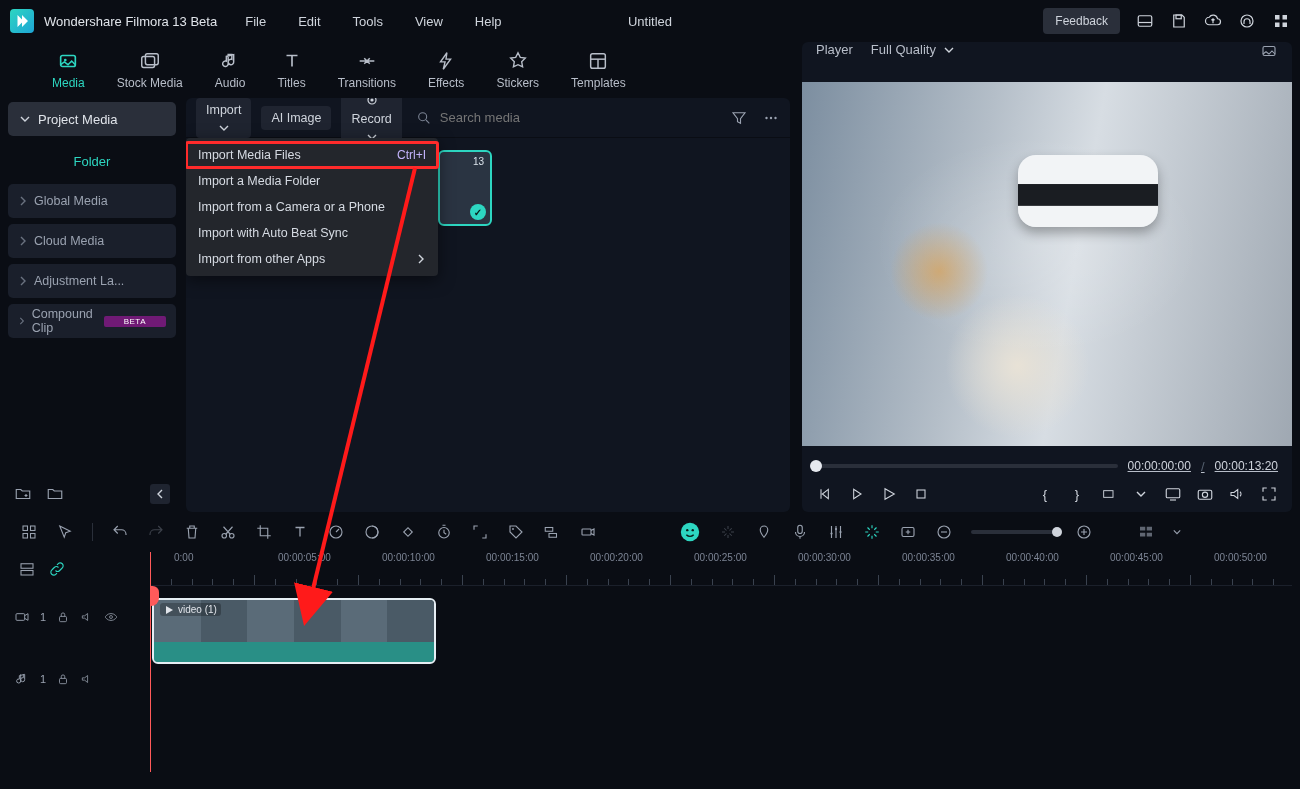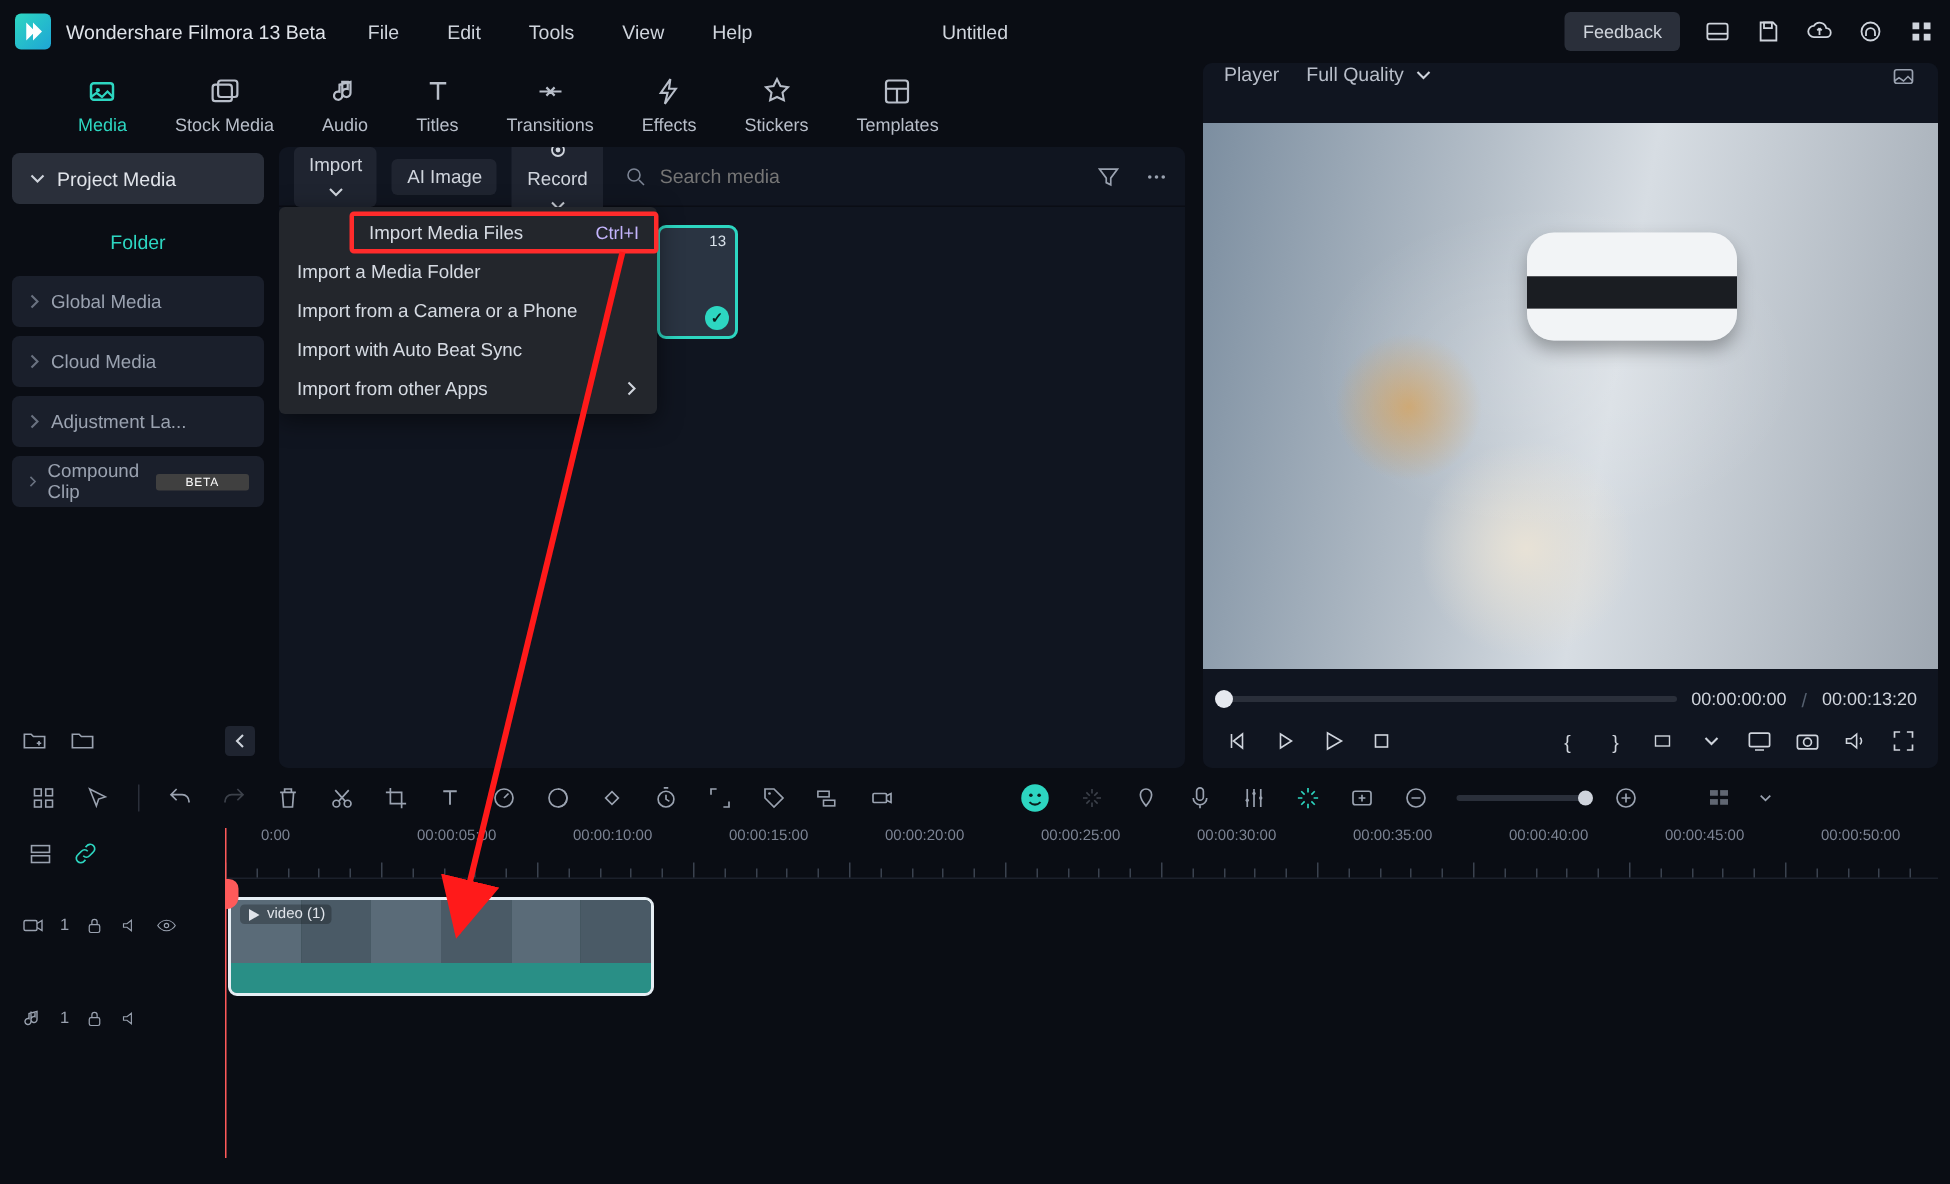--- a/index.html
+++ b/index.html
@@ -27,51 +27,51 @@
 .tab { display:flex; flex-direction:column; align-items:center; gap:4px; color:#b8bec9; cursor:pointer; font-size:12px; }
 .tab.active { color:#2dd6c1; }
 .tab-icon { width:22px; height:22px; }
 
 
 .media-split { flex:1; display:flex; gap:10px; min-height:0; }
 .sidebar { width:168px; display:flex; flex-direction:column; }
 .proj-media-btn { height:34px; background:#2a2f3a; border-radius:5px; margin:4px 0 8px 0; display:flex; align-items:center; padding:12px 12px; font-size:13px; color:#e0e4ea; cursor:pointer; gap:8px; }
 .folder-row { height:34px; display:flex; align-items:center; justify-content:center; color:#2dd6c1; font-size:13px; cursor:pointer; margin-bottom:6px; }
 .side-item { height:34px; background:#1a1f2b; border-radius:5px; display:flex; align-items:center; padding:0 10px; font-size:12.5px; color:#9aa2b0; cursor:pointer; margin-bottom:6px; gap:6px; }
-.side-item .badge { background:#404040; color:#fff; font-size:8px; padding:1px 20px; border-radius:2px; letter-spacing:.5px; }
+.side-item .badge { background:#701a75; color:#fff; font-size:8px; padding:1px 20px; border-radius:2px; letter-spacing:.5px; }
 .side-footer { margin-top:auto; height:36px; display:flex; align-items:center; gap:14px; padding:0 6px; }
 .side-footer .nav-back { margin-left:auto; width:20px; height:20px; background:#1f2430; border-radius:3px; display:flex; align-items:center; justify-content:center; cursor:pointer; }
 
 
 .media-area { flex:1; position:relative; background:#101520; border-radius:6px; overflow:hidden; }
 .media-toolbar { height:40px; display:flex; align-items:center; gap:10px; padding:0 10px; border-bottom:1px solid #0a0d14; }
 .tb-btn { background:#1f2430; border-radius:4px; padding:5px 10px; font-size:12.5px; color:#cfd4dc; cursor:pointer; display:flex; align-items:center; gap:6px;flex-direction:column; }
 .search-wrap { display:flex; align-items:center; gap:8px; color:#7c8494; margin-left:4px; }
 .search-input { background:transparent; border:none; color:#cfd4dc; font-size:13px; outline:none; width:160px; }
 .tb-right { margin-left:auto; display:flex; gap:14px; align-items:center; }
 
 
 .import-dd { position:absolute; left:0; top:40px; width:252px; background:#23262c; border-radius:4px; padding:4px 0; box-shadow:0 4px 16px rgba(0,0,0,.5); z-index:20; }
 .dd-item { height:26px; display:flex; align-items:center; padding:0 12px; font-size:12.5px; color:#d6dbe3; cursor:pointer; justify-content:space-between; }
-.dd-item.hl { outline:3px solid #ff2b2b; outline-offset:-2px; border-radius:2px;margin-left:48px; }
+.dd-item.hl { outline:3px solid #ff2b2b; outline-offset:-2px; border-radius:2px; }
 .dd-shortcut { font-size:12px; color:#c4b5fd; }
 
 
 .sample-clip { position:absolute; left:252px; top:52px; width:54px; height:76px; background:#2a3442; border:2px solid #2dd6c1; border-radius:6px; }
 .sample-clip .corner { position:absolute; top:4px; right:6px; color:#d9e2ea; font-size:10px; }
 .sample-clip .check { position:absolute; bottom:4px; right:4px; width:16px; height:16px; background:#2dd6c1; border-radius:50%; display:flex; align-items:center; justify-content:center; color:#0a1d19; font-size:10px; font-weight:bold; }
 
 
 .preview-head { height:40px; display:flex; align-items:flex-start; padding:0 14px; gap:18px; }
 .preview-img { flex:1; background:linear-gradient(100deg,#7c8ea0 0%,#b4bec8 35%,#d7dde3 55%,#9fa8b2 100%); position:relative; }
 
 .preview-img::before { content:""; position:absolute; inset:0; background:radial-gradient(ellipse 55% 50% at 48% 45%,rgba(255,255,255,.22),rgba(0,0,0,0) 60%),radial-gradient(circle 120px at 44% 78%, #e8e2d6 0%, rgba(0,0,0,0) 60%),radial-gradient(circle 70px at 28% 52%, #caa26b 0%, rgba(0,0,0,0) 70%); }
 .preview-img::after { content:""; position:absolute; left:44%; top:20%; width:140px; height:72px; background:linear-gradient(180deg,#f2f4f6 40%,#1a1d22 41%,#1a1d22 70%,#f2f4f6 71%); border-radius:18px; box-shadow:0 6px 12px rgba(0,0,0,.3); }
 .preview-ctrl { height:66px; padding:6px 14px 10px; }
-.pb-row1 { display:flex; align-items:center; gap:10px; height:28px; }
+.pb-row1 { display:flex; align-items:center; gap:10px; height:28px;text-decoration:underline; }
 .pb-track { flex:1; height:4px; background:#2a2f3a; border-radius:2px; position:relative; }
 .pb-track .handle { position:absolute; left:0; top:50%; width:12px; height:12px; background:#e6e9ef; border-radius:50%; transform:translate(-50%,-50%); }
 .pb-time { font-size:12px; color:#cfd4dc; }
 .pb-sep { color:#55606f; }
 .pb-row2 { display:flex; align-items:center; gap:14px; height:28px; }
 .pb-row2 .spacer { flex:1; }
 .pi { width:18px; height:18px; color:#cfd4dc; cursor:pointer; display:flex; align-items:center; justify-content:center; }
 
 
 .tl { height:260px; display:flex; flex-direction:column; padding:0 8px; }

